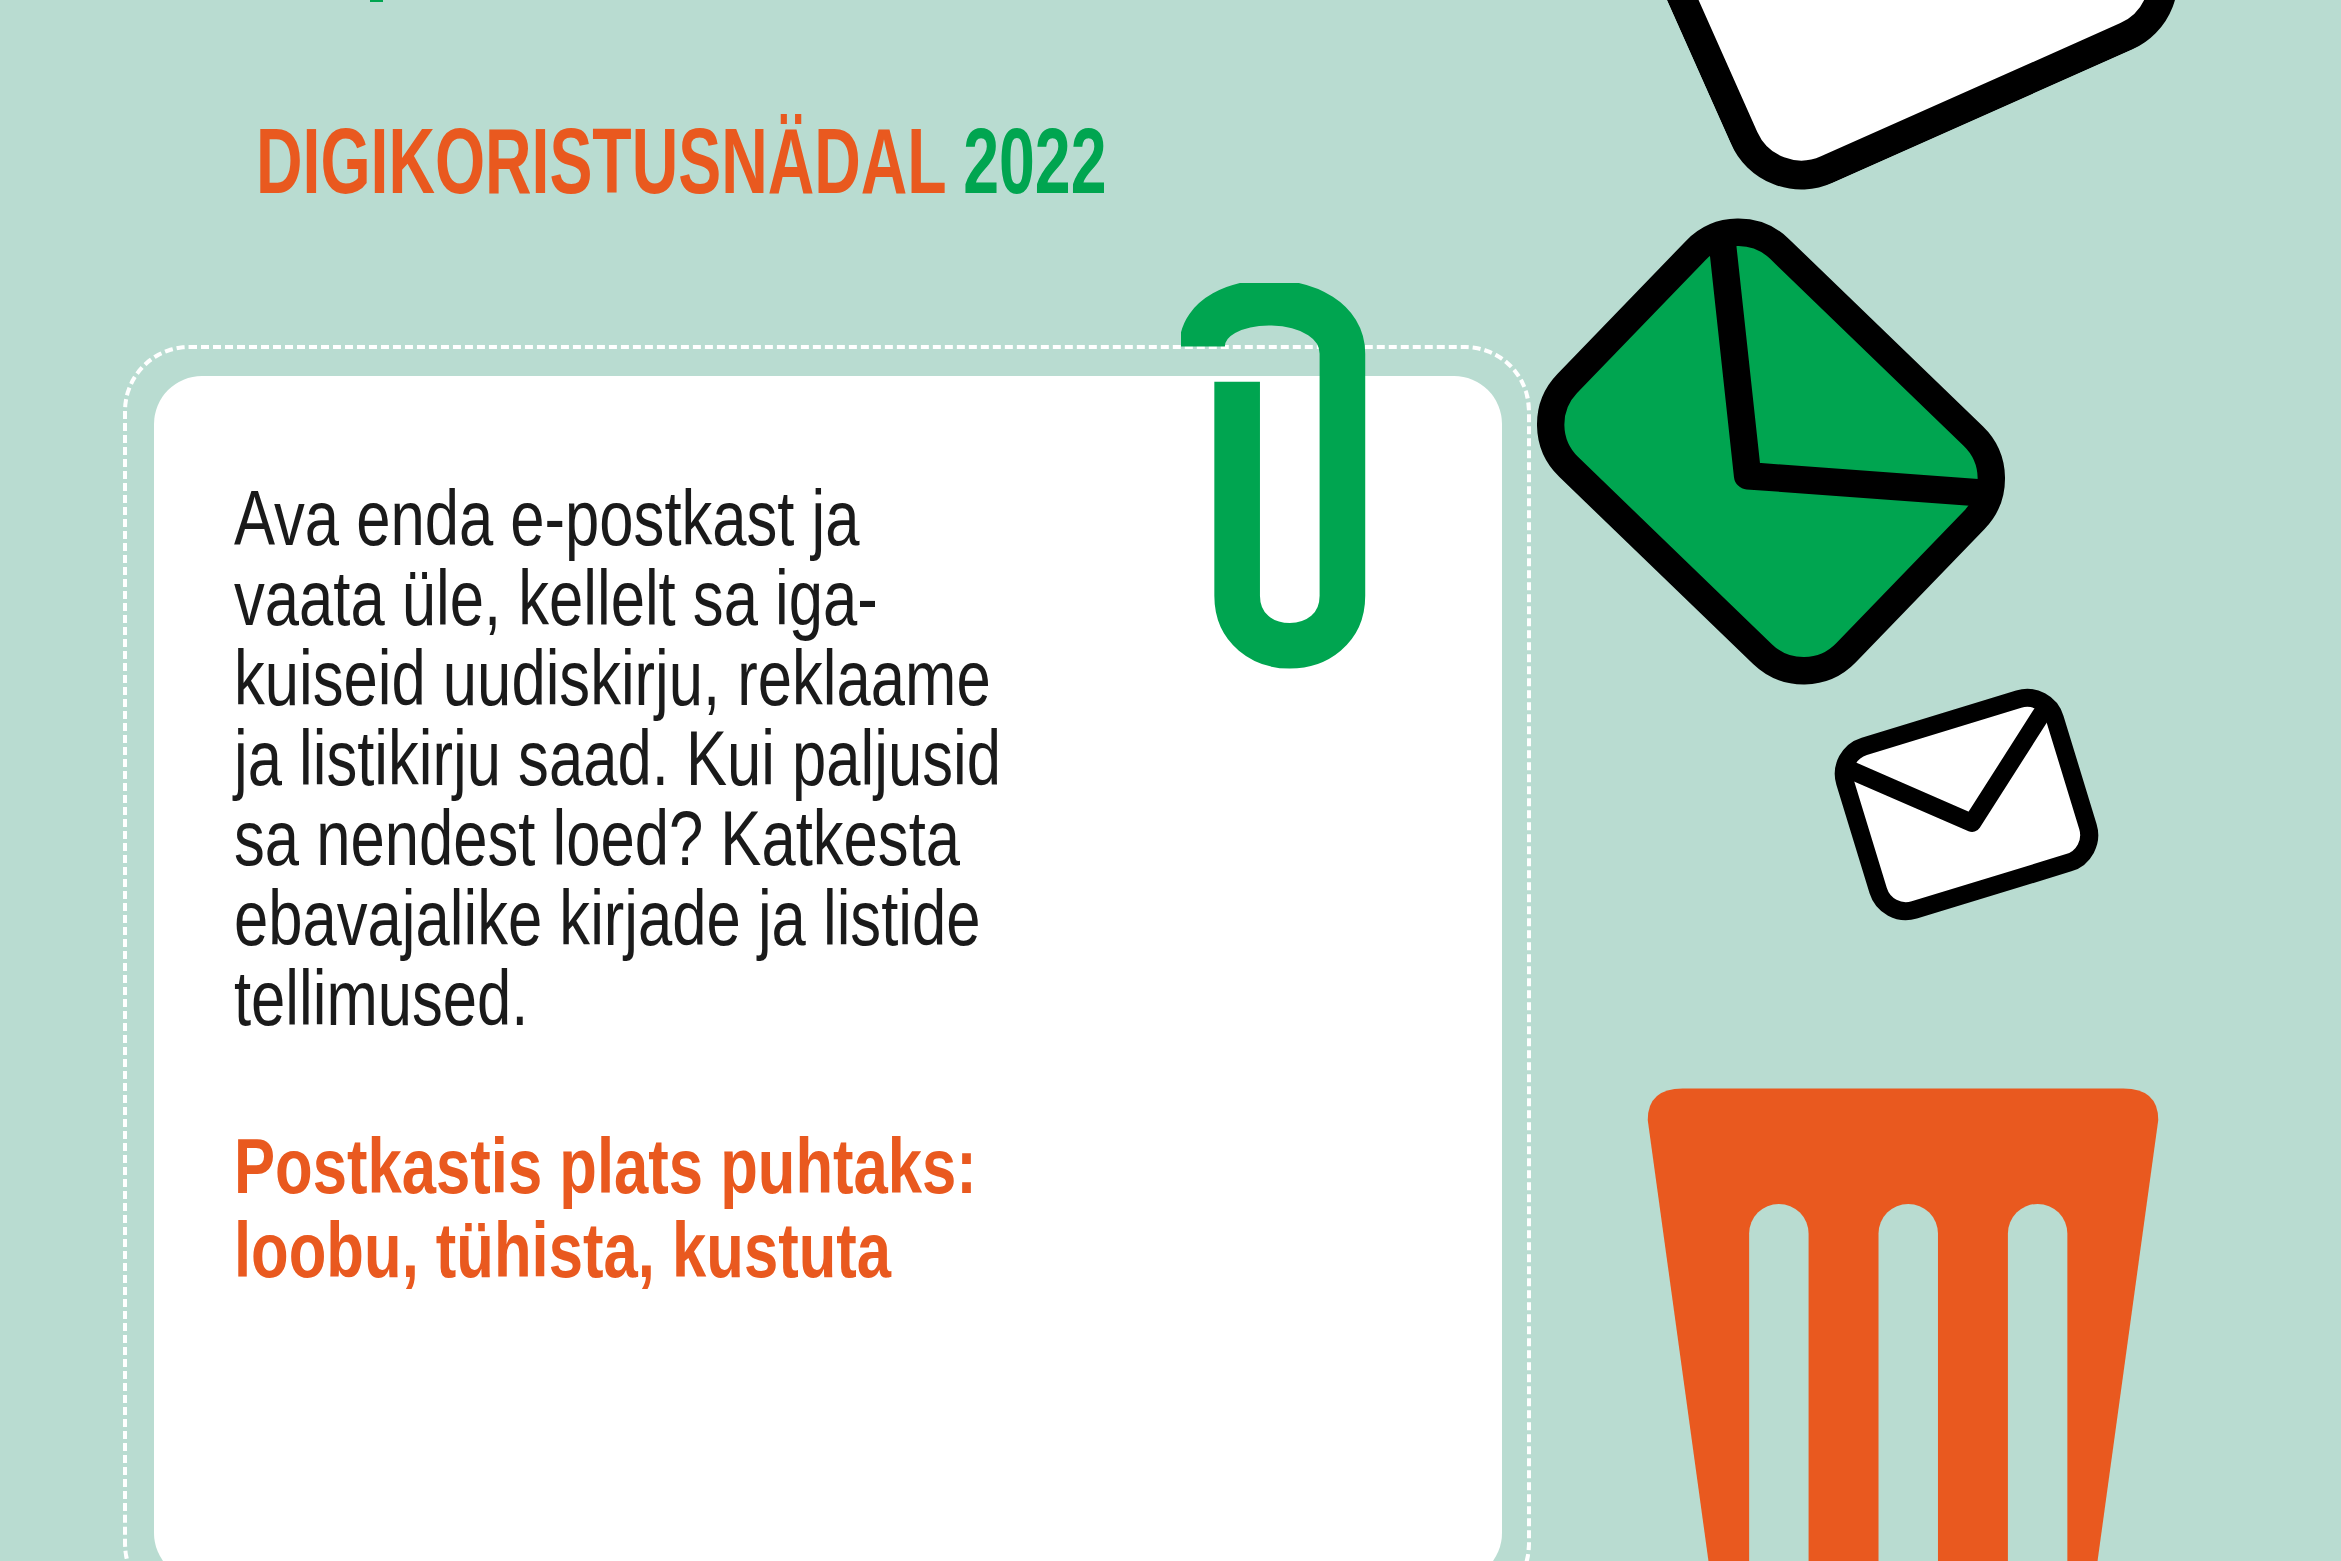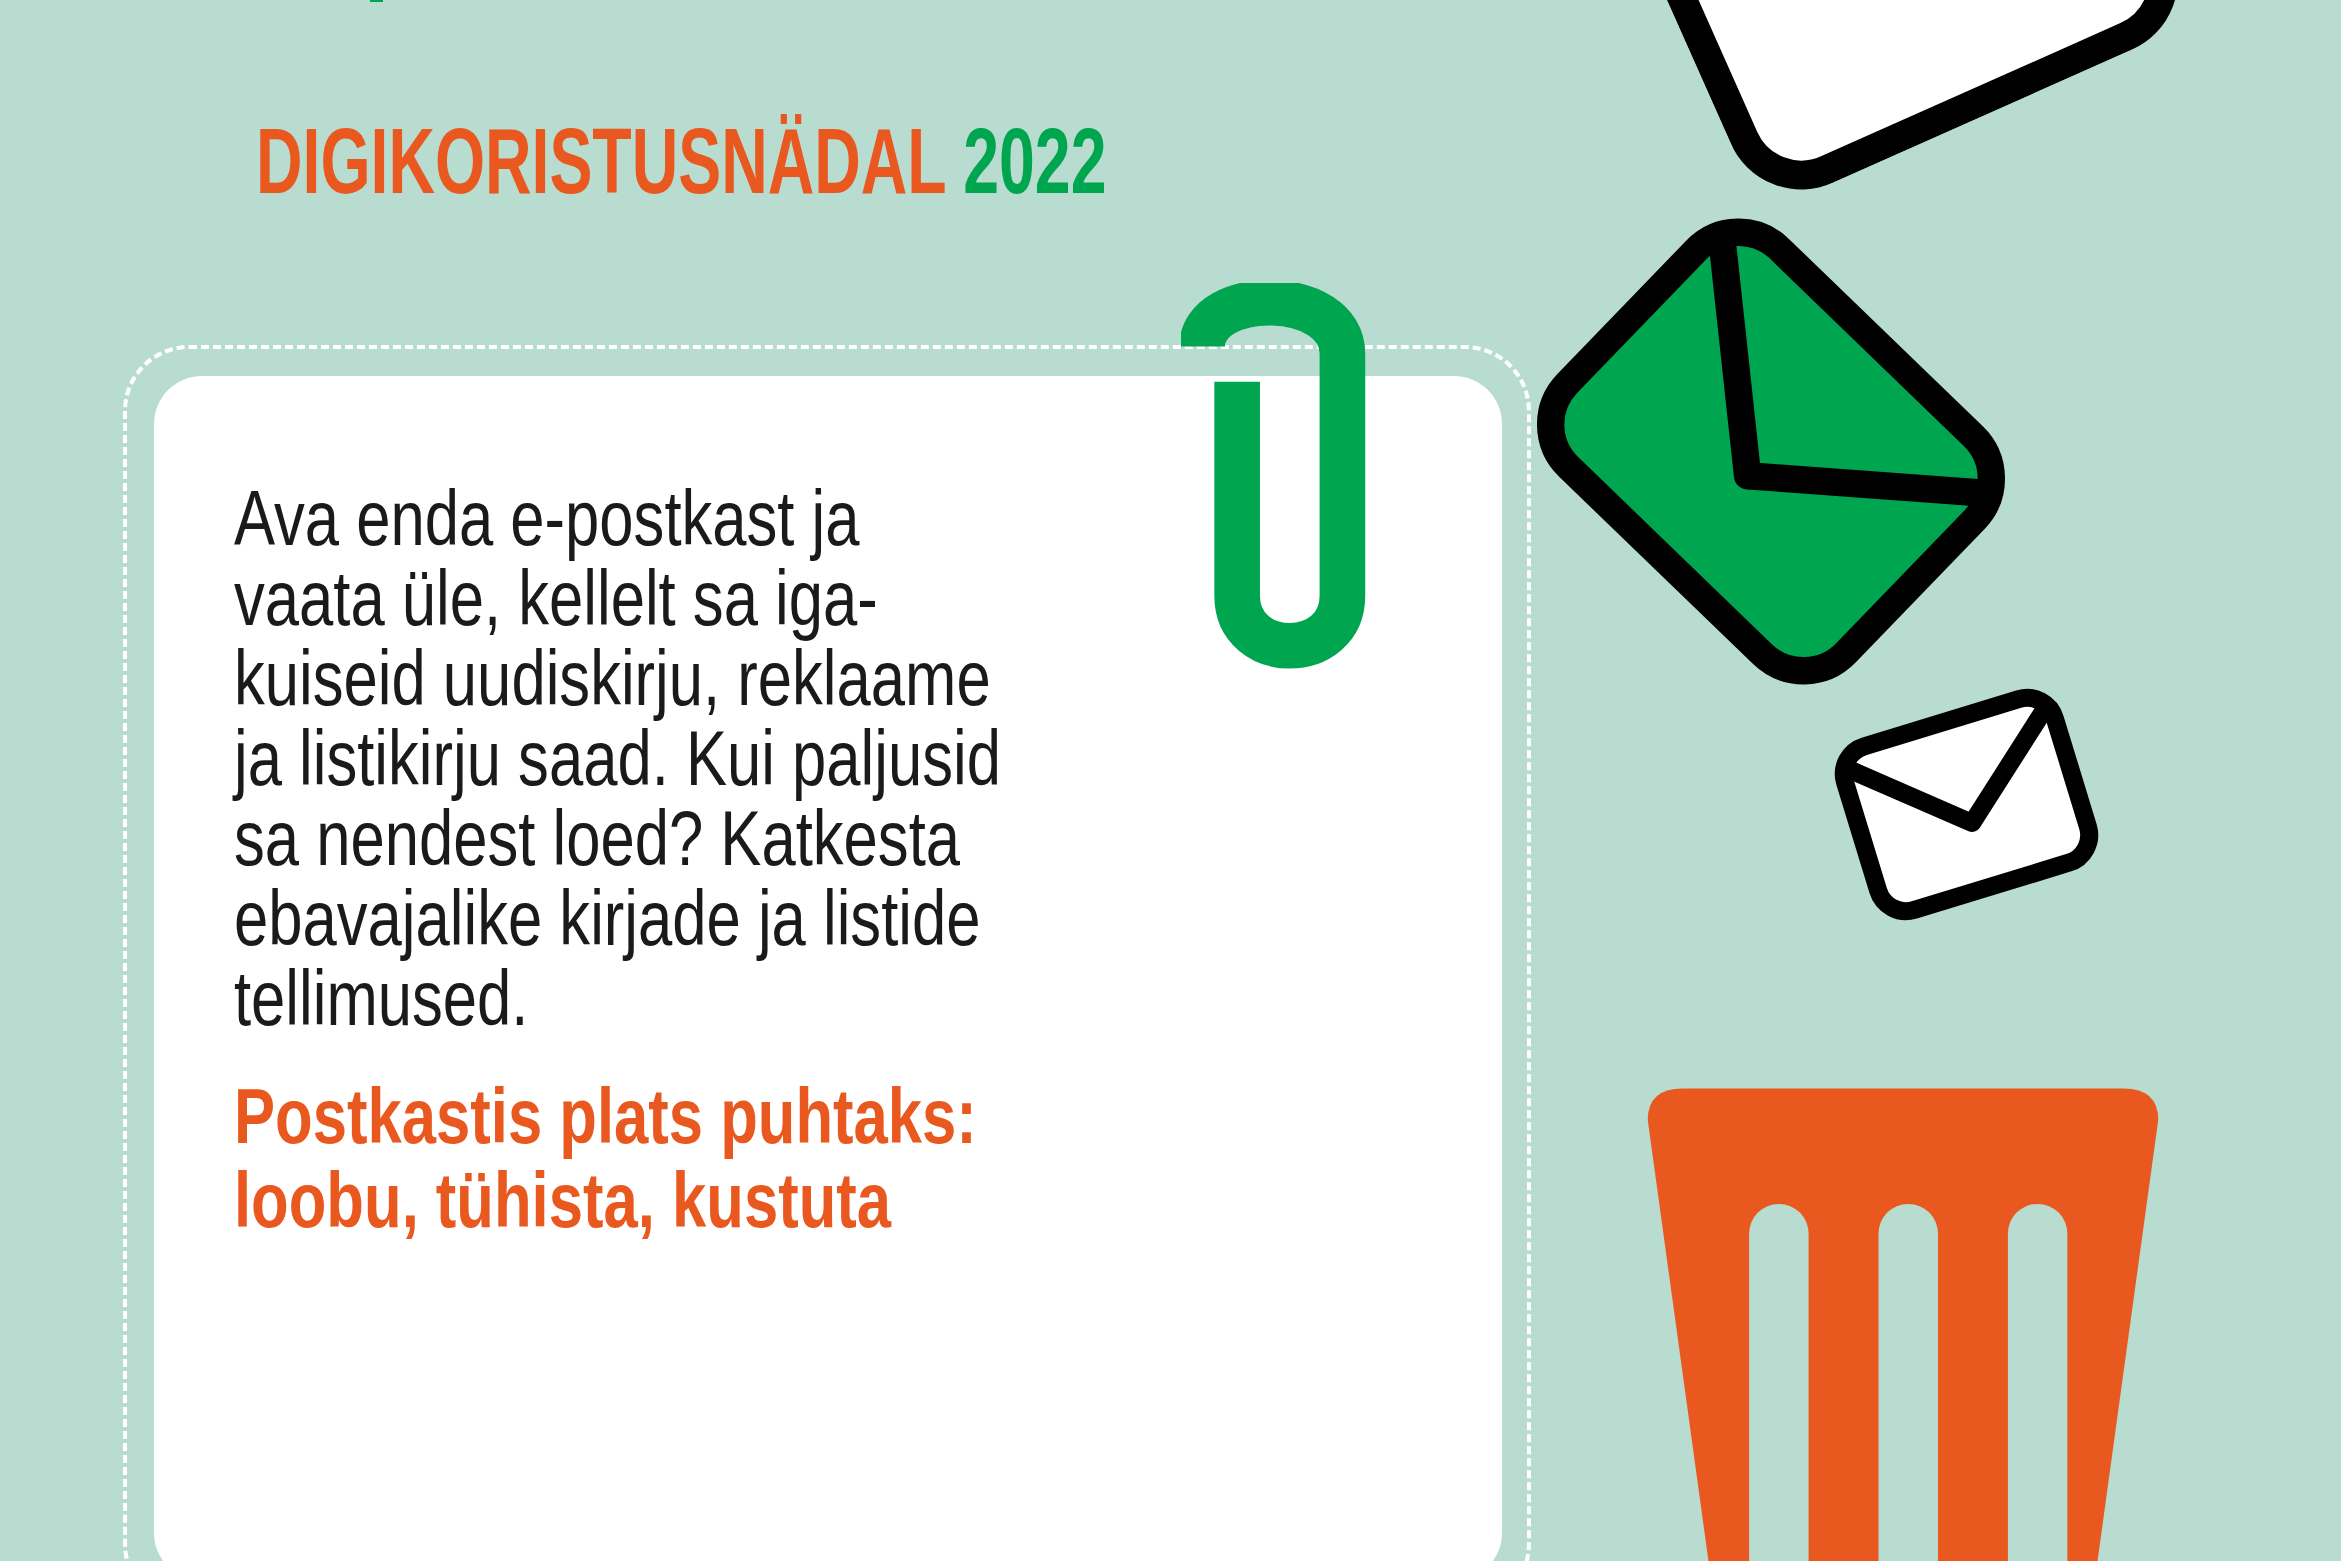--- a/index.html
+++ b/index.html
@@ -76,21 +76,21 @@
     color: #1a1a1a;
     font-size: 77px;
     line-height: 80px;
     font-weight: 400;
     white-space: nowrap;
     transform: scaleX(0.80);
     transform-origin: left top;
   }
 
   #cta {
-    margin-top: 36px;
+    margin-top: 86px;
   }
   .cta-line {
     color: #e9591f;
     font-size: 77px;
     line-height: 84px;
     font-weight: 700;
     white-space: nowrap;
     transform: scaleX(0.80);
     transform-origin: left top;
   }

